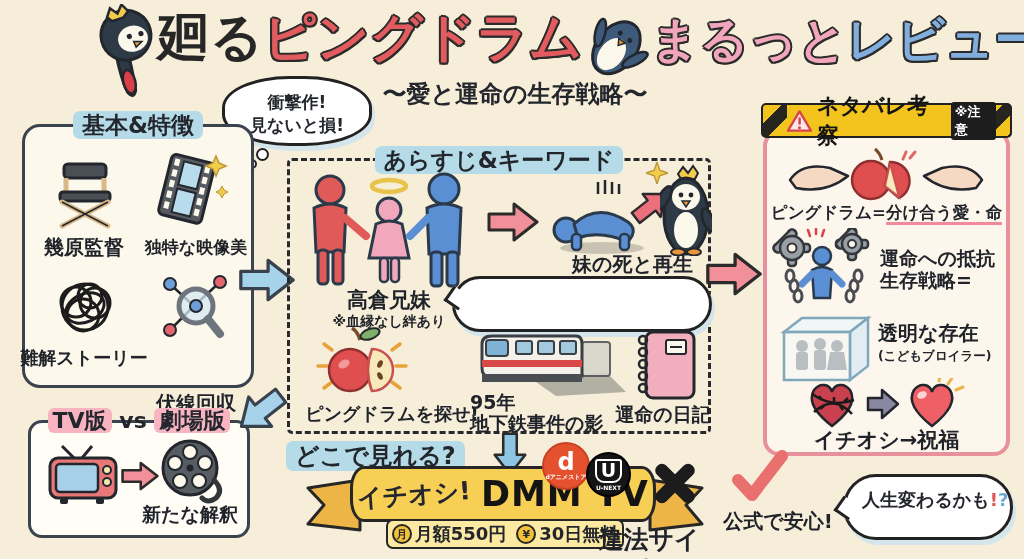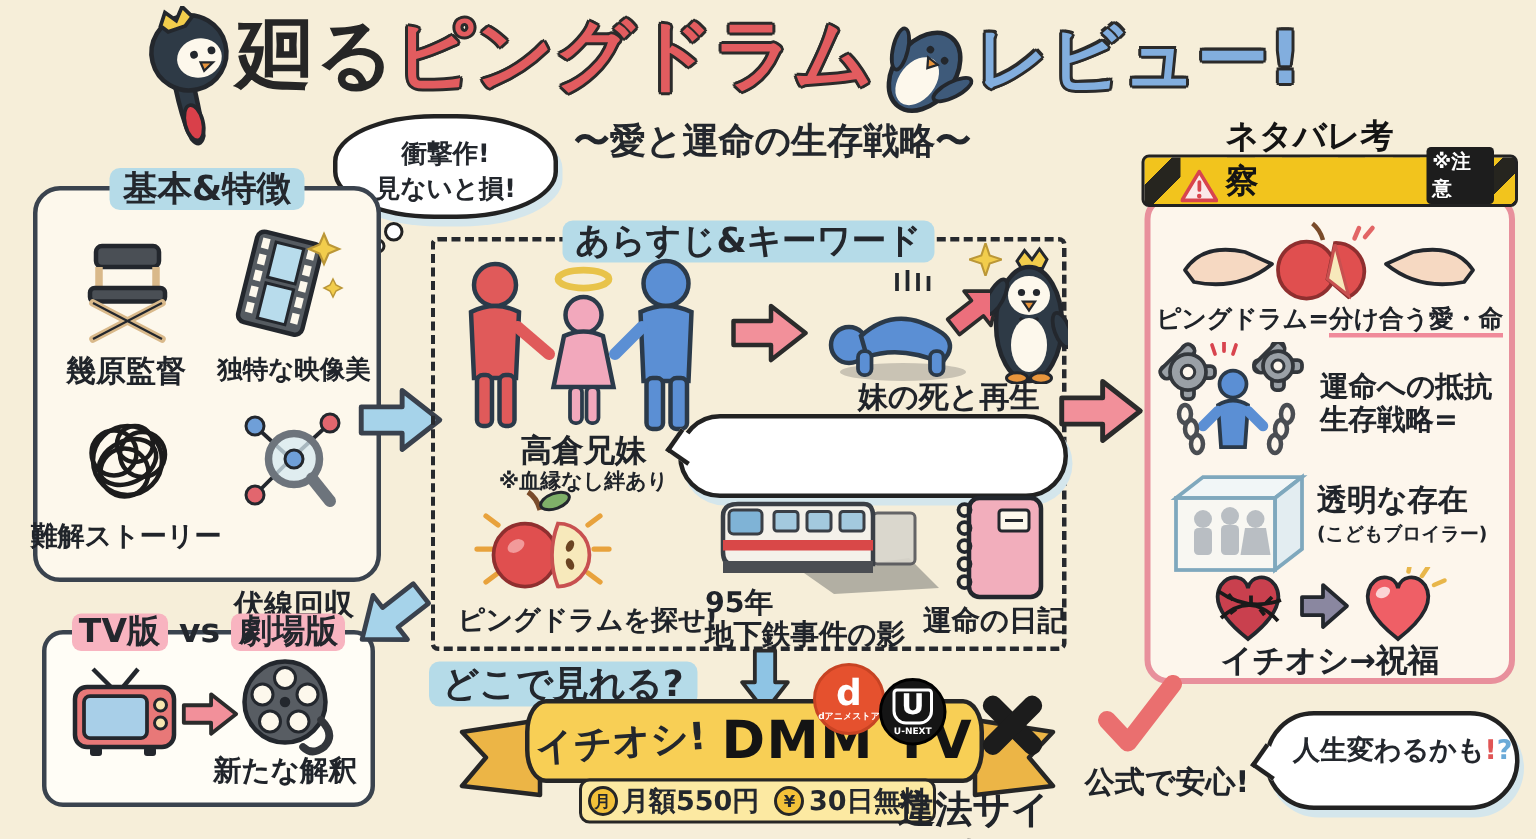--- a/index.html
+++ b/index.html
@@ -17,21 +17,21 @@
   .outline-red,.outline-pink,.outline-blue{
     text-shadow:2px 0 #2b2b2b,-2px 0 #2b2b2b,0 2px #2b2b2b,0 -2px #2b2b2b,
       1.5px 1.5px #2b2b2b,-1.5px -1.5px #2b2b2b,1.5px -1.5px #2b2b2b,-1.5px 1.5px #2b2b2b;}
   .bubble{background:#fff;border:3px solid #222;box-shadow:3px 5px 0 #d4e6ec;box-sizing:border-box;}
   .tail{position:absolute;width:15px;height:15px;background:#fff;border-left:3px solid #222;
         border-bottom:3px solid #222;transform:rotate(35deg);}
   .lbl{font-weight:bold;color:#20242a;line-height:1.15;}
   .hazard{background:repeating-linear-gradient(135deg,#f2c41d 0 13px,#26251f 13px 26px);
           border:2.5px solid #222;border-radius:5px;box-sizing:border-box;}
   .hazard-inner{position:absolute;top:0;bottom:0;left:24px;right:14px;background:#f2c41d;
-          display:flex;align-items:flex-end;justify-content:center;gap:5px;}
+          display:flex;align-items:center;justify-content:center;gap:5px;}
   .caution-chip{background:#1d1d1d;color:#fff;font-size:13px;font-weight:bold;
           padding:1px 4px;border-radius:3px;}
   .xbar{position:absolute;left:0;top:19px;width:50px;height:13px;background:#1c1c1c;border-radius:6px;}
   .price-strip{background:#fce9a2;border:2.5px solid #262626;border-radius:7px;
         display:flex;align-items:center;justify-content:center;gap:10px;box-sizing:border-box;}
   .badge{display:inline-flex;width:20px;height:20px;border-radius:50%;background:#f3c139;
         border:2px solid #262626;font-size:11px;font-weight:bold;align-items:center;
         justify-content:center;box-sizing:border-box;}
   .ribbon{background:#f8cf55;border:3px solid #262626;border-radius:14px/22px;
         display:flex;align-items:center;justify-content:center;gap:10px;box-sizing:border-box;}
@@ -61,20 +61,21 @@
     <g transform="rotate(38 42 37)">
       <ellipse cx="42" cy="38" rx="20" ry="29" fill="#3e5a7a" stroke="#23272d" stroke-width="3"></ellipse>
       <ellipse cx="42" cy="46" rx="12" ry="18" fill="#fdf8ec"></ellipse>
       <circle cx="36" cy="24" r="2.5" fill="#23272d"></circle>
         <circle cx="48" cy="24" r="2.5" fill="#23272d"></circle>
       <path d="M38 29 L46 29 L42 35 Z" fill="#e8953c" stroke="#23272d" stroke-width="1.5"></path>
       <ellipse cx="20" cy="36" rx="5" ry="14" fill="#3e5a7a" stroke="#23272d" stroke-width="2.5" transform="rotate(-25 20 36)"></ellipse>
       <ellipse cx="64" cy="36" rx="5" ry="14" fill="#3e5a7a" stroke="#23272d" stroke-width="2.5" transform="rotate(25 64 36)"></ellipse>
     </g>
   </svg>
+  <span class="b outline-pink" style="font-size:48px;margin-top:4px;">まるっと</span>
   <span class="b outline-blue" style="font-size:48px;margin-top:4px;">レビュー!</span>
 </div>
 
 <div class="abs b ctr" style="left:310px;top:78px;width:410px;font-size:24px;color:#23272d;">〜愛と運命の生存戦略〜</div>
 
 <div class="abs bubble ctr" style="left:222px;top:76px;width:150px;height:70px;border-radius:45%;padding-top:12px;">
   <div class="b" style="font-size:17px;">衝撃作!</div>
   <div class="b" style="font-size:17px;">見ないと損!</div>
 </div>
 <div class="abs" style="left:256px;top:148px;width:9px;height:9px;border-radius:50%;background:#fff;border:2.5px solid #222;"></div>

